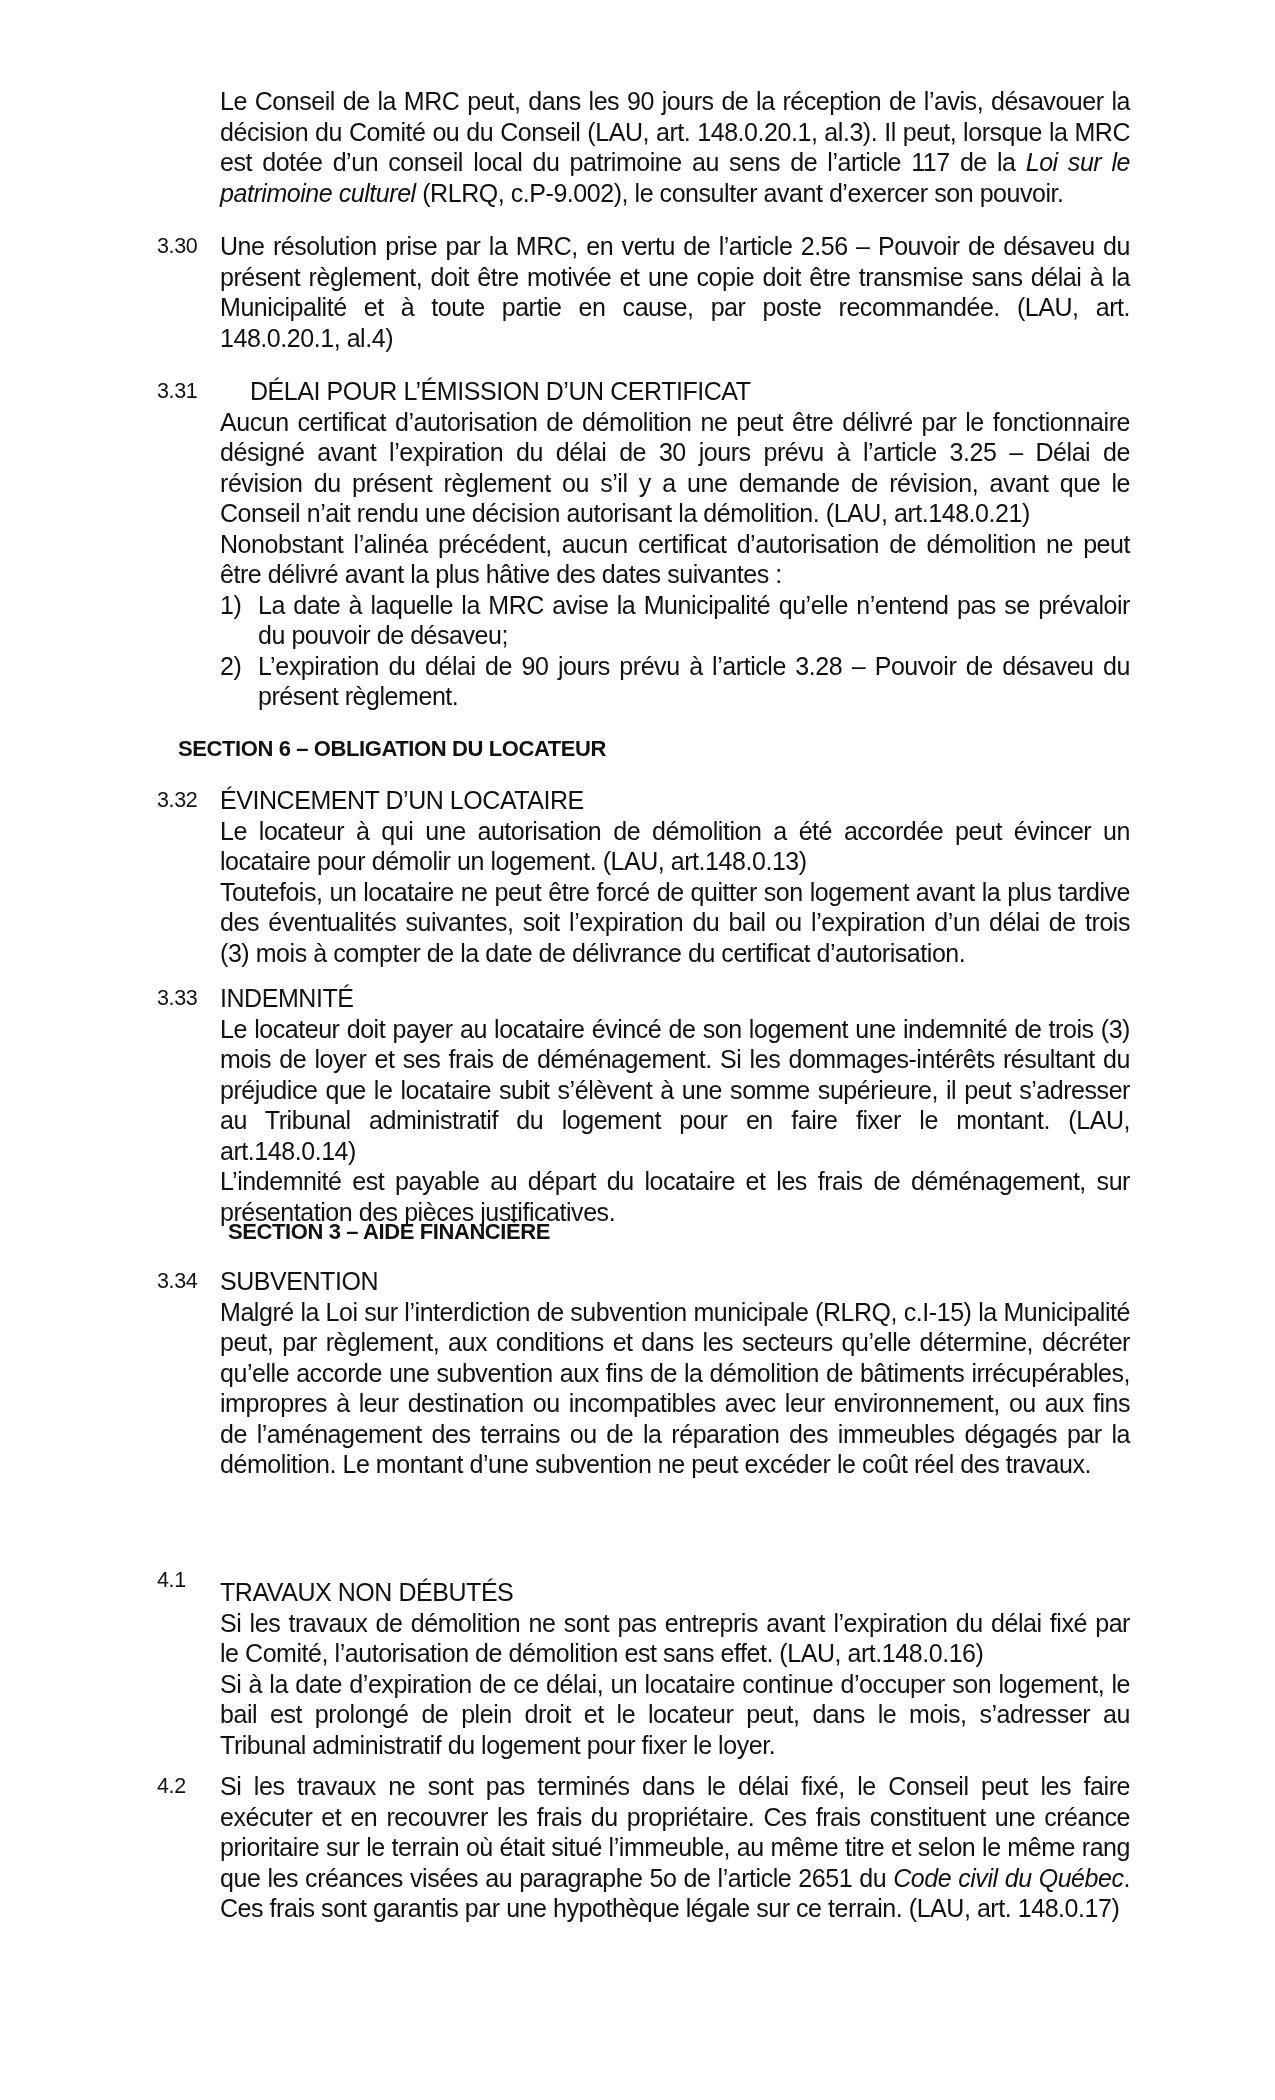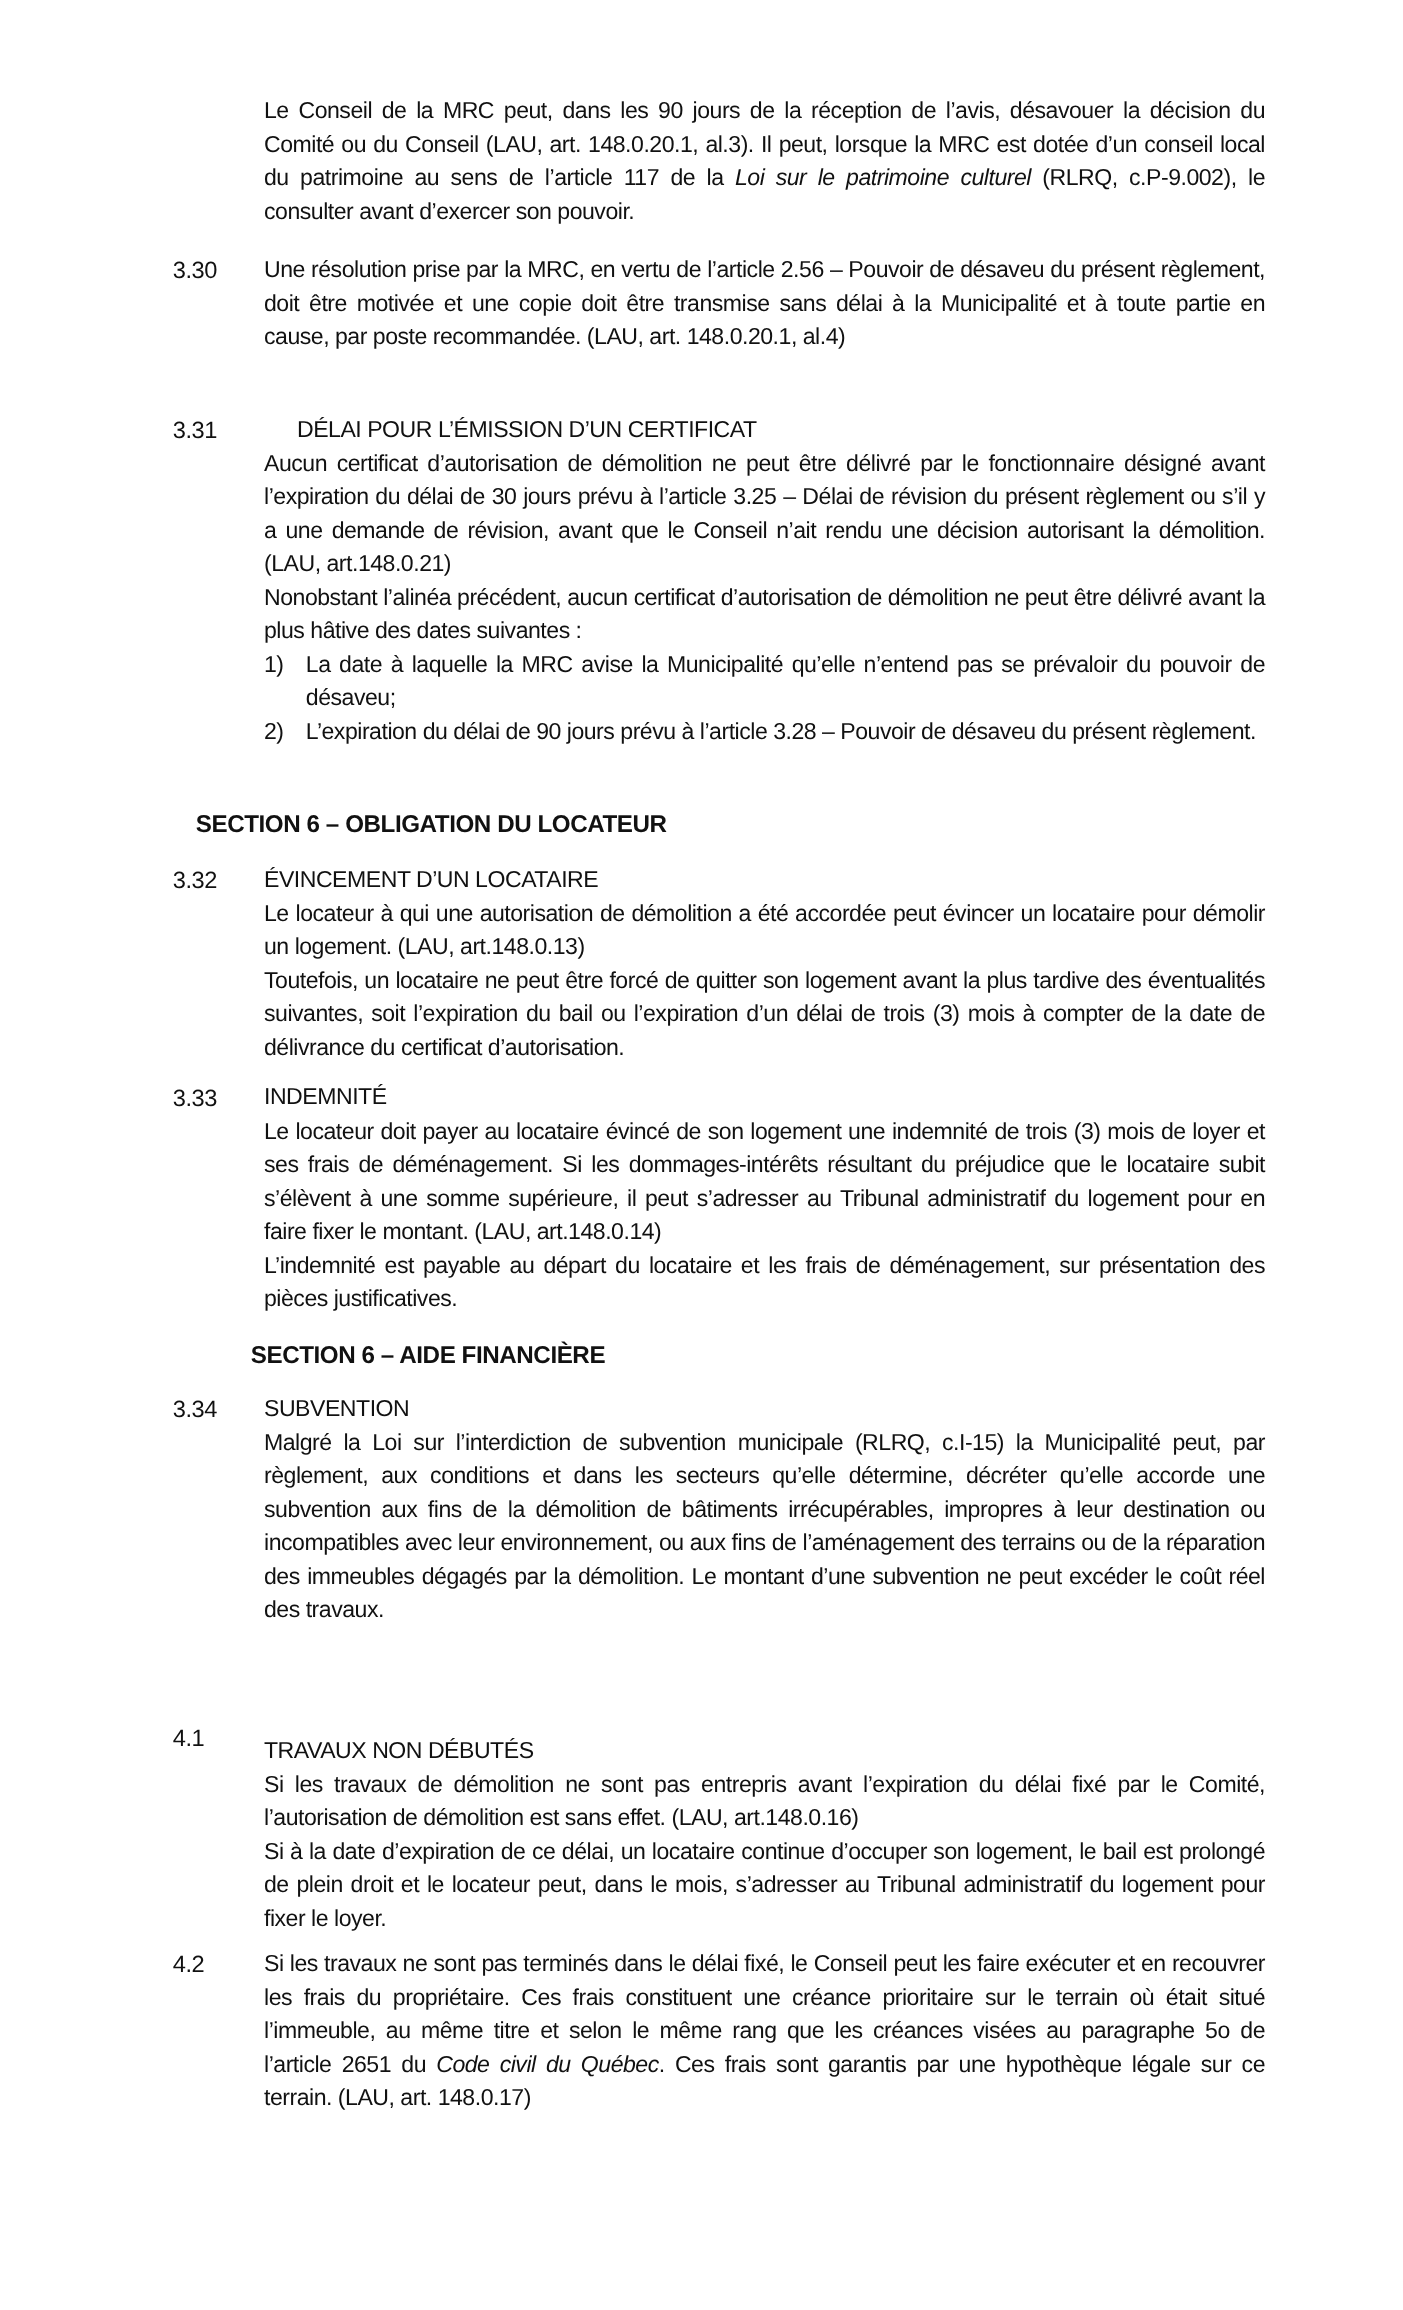--- a/index.html
+++ b/index.html
@@ -7,22 +7,22 @@
       width: 1275px; height: 2100px; position: relative; overflow: hidden;
       font-family: "Liberation Sans", "DejaVu Sans", sans-serif;
       color: #111111;
     }
     .page { position: absolute; left: 0; top: 0; width: 1275px; height: 2100px; }
     .num {
       position: absolute; left: 157px; font-size: 21.5px; line-height: 30.5px;
       letter-spacing: -0.4px;
     }
     .body {
-      position: absolute; left: 240px; width: 910px;
-      font-size: 21px; line-height: 30.5px; letter-spacing: -0.45px;
+      position: absolute; left: 220px; width: 910px;
+      font-size: 25px; line-height: 30.5px; letter-spacing: -0.45px;
       text-align: justify;
     }
     .body p { margin: 0; }
     .title { text-transform: none; }
     .sec-heading {
       position: absolute; font-weight: bold; font-size: 22px; line-height: 30px; letter-spacing: -0.4px; text-align: right;
     }
     .chap-heading {
       position: absolute; left: 228px; width: 910px; font-weight: bold; font-size: 22px;
       line-height: 30px; letter-spacing: -0.4px; border-bottom: 1.5px solid #555555; padding-bottom: 6px;
@@ -66,21 +66,21 @@
     <p>Toutefois, un locataire ne peut être forcé de quitter son logement avant la plus tardive des éventualités suivantes, soit l’expiration du bail ou l’expiration d’un délai de trois (3) mois à compter de la date de délivrance du certificat d’autorisation.</p>
   </div>
 
   <div class="num" style="top:983px;">3.33</div>
   <div class="body" style="top:983px;">
     <p class="title">INDEMNITÉ</p>
     <p>Le locateur doit payer au locataire évincé de son logement une indemnité de trois (3) mois de loyer et ses frais de déménagement.  Si les dommages-intérêts résultant du préjudice que le locataire subit s’élèvent à une somme supérieure, il peut s’adresser au Tribunal administratif du logement pour en faire fixer le montant. (LAU, art.148.0.14)</p>
     <p>L’indemnité est payable au départ du locataire et les frais de déménagement, sur présentation des pièces justificatives.</p>
   </div>
 
-  <div class="sec-heading" style="left:228px; top:1217px;">SECTION 6 – AIDE FINANCIÈRE</div>
+  <div class="sec-heading" style="left:228px; top:1217px;">SECTION 3 – AIDE FINANCIÈRE</div>
 
   <div class="num" style="top:1266px;">3.34</div>
   <div class="body" style="top:1266px;">
     <p class="title">SUBVENTION</p>
     <p>Malgré la Loi sur l’interdiction de subvention municipale (RLRQ, c.I-15) la Municipalité peut, par règlement, aux conditions et dans les secteurs qu’elle détermine, décréter qu’elle accorde une subvention aux fins de la démolition de bâtiments irrécupérables, impropres à leur destination ou incompatibles avec leur environnement, ou aux fins de l’aménagement des terrains ou de la réparation des immeubles dégagés par la démolition. Le montant d’une subvention ne peut excéder le coût réel des travaux.</p>
   </div>
 
 
   <div class="num" style="top:1565px;">4.1</div>
   <div class="body" style="top:1565px;margin-top:12px;">

